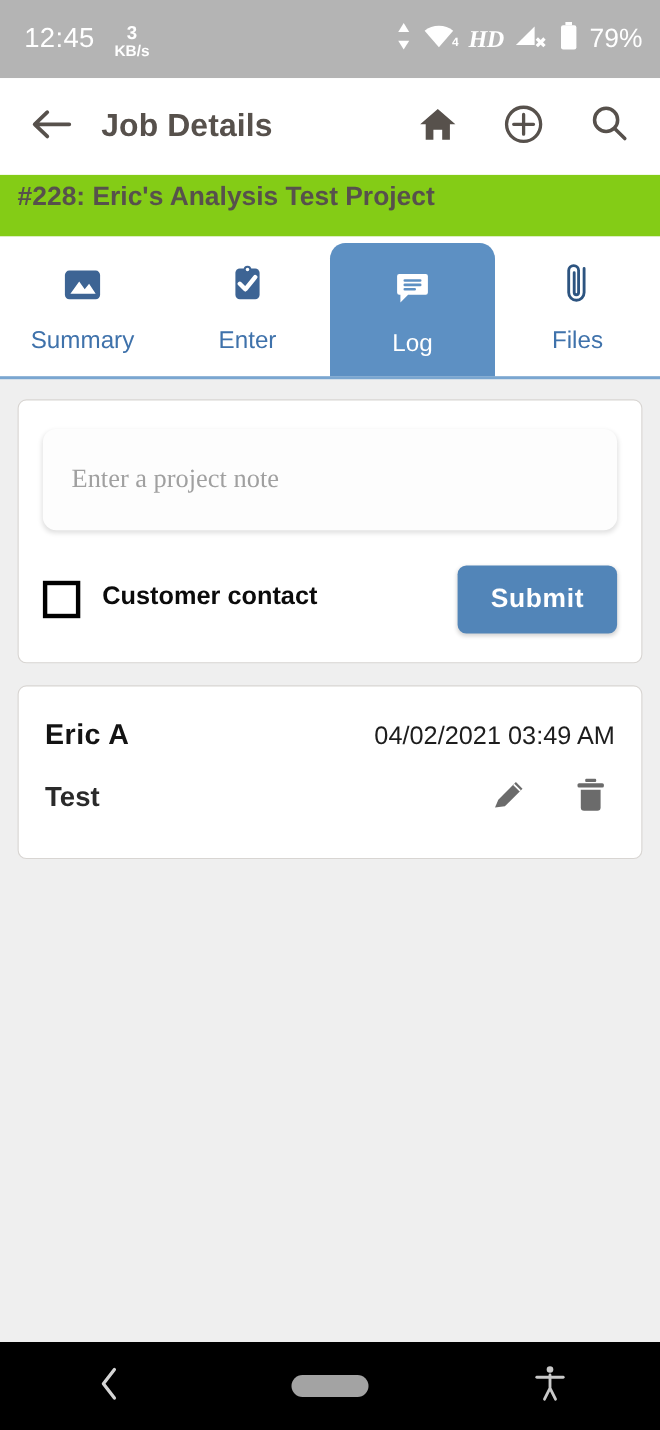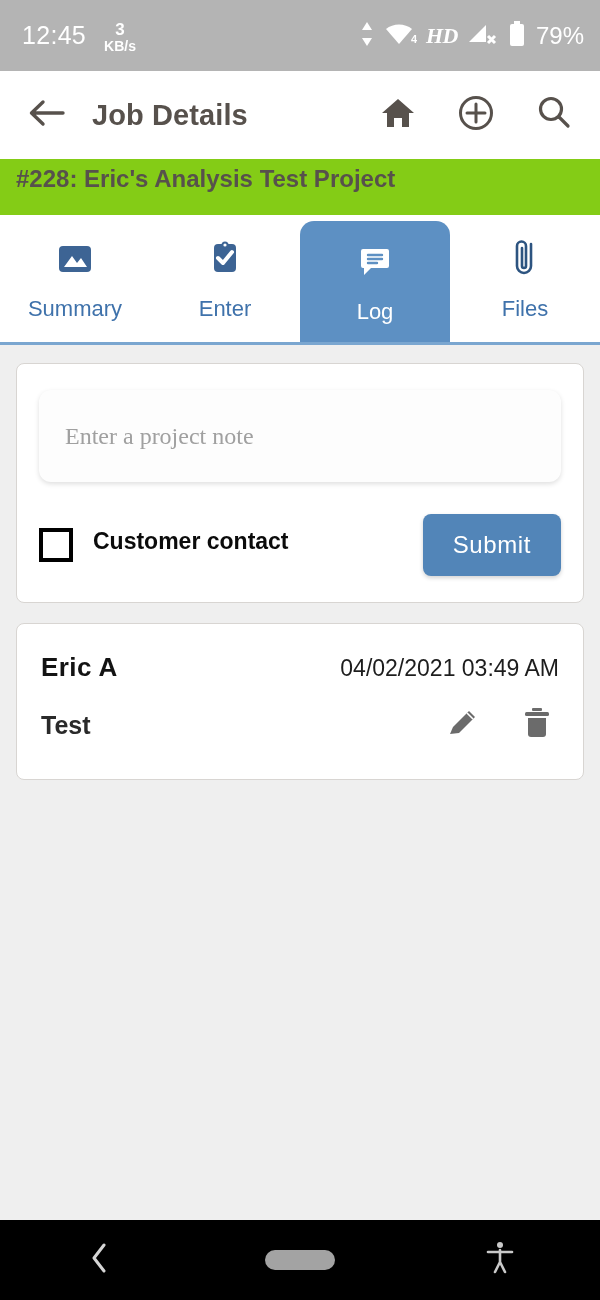--- a/index.html
+++ b/index.html
@@ -196,21 +196,21 @@
   .checkbox-label {
     font-size: 23px;
     font-weight: 700;
     color: #0b0b0b;
   }
   .submit-btn {
     margin-left: auto;
     background: #5285b8;
     color: #ffffff;
     font-size: 24px;
-    font-weight: 400;
+    font-weight: 700;
     letter-spacing: .6px;
     border: none;
     border-radius: 8px;
     padding: 17px 30px;
     cursor: pointer;
     box-shadow: 0 2px 4px rgba(0,0,0,.18);
     font-family: "Liberation Sans", sans-serif;
   }
 
   

